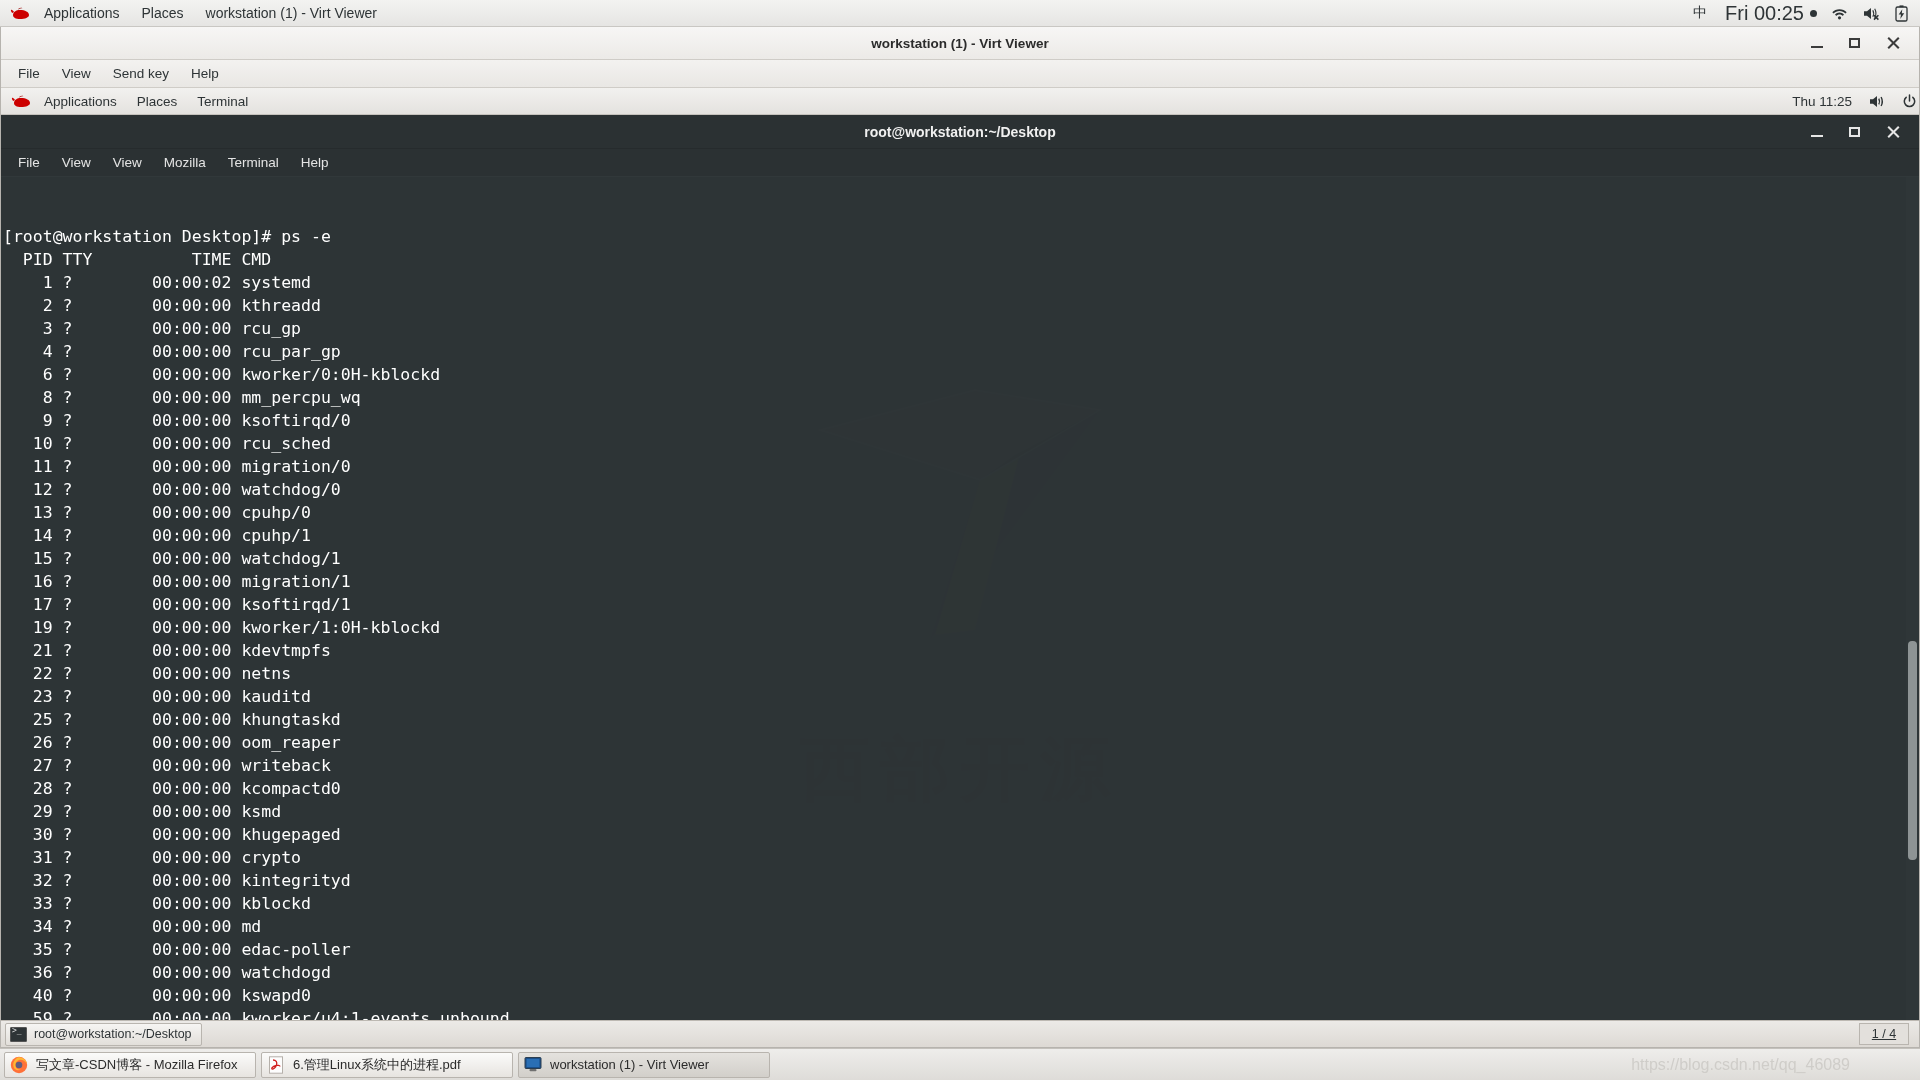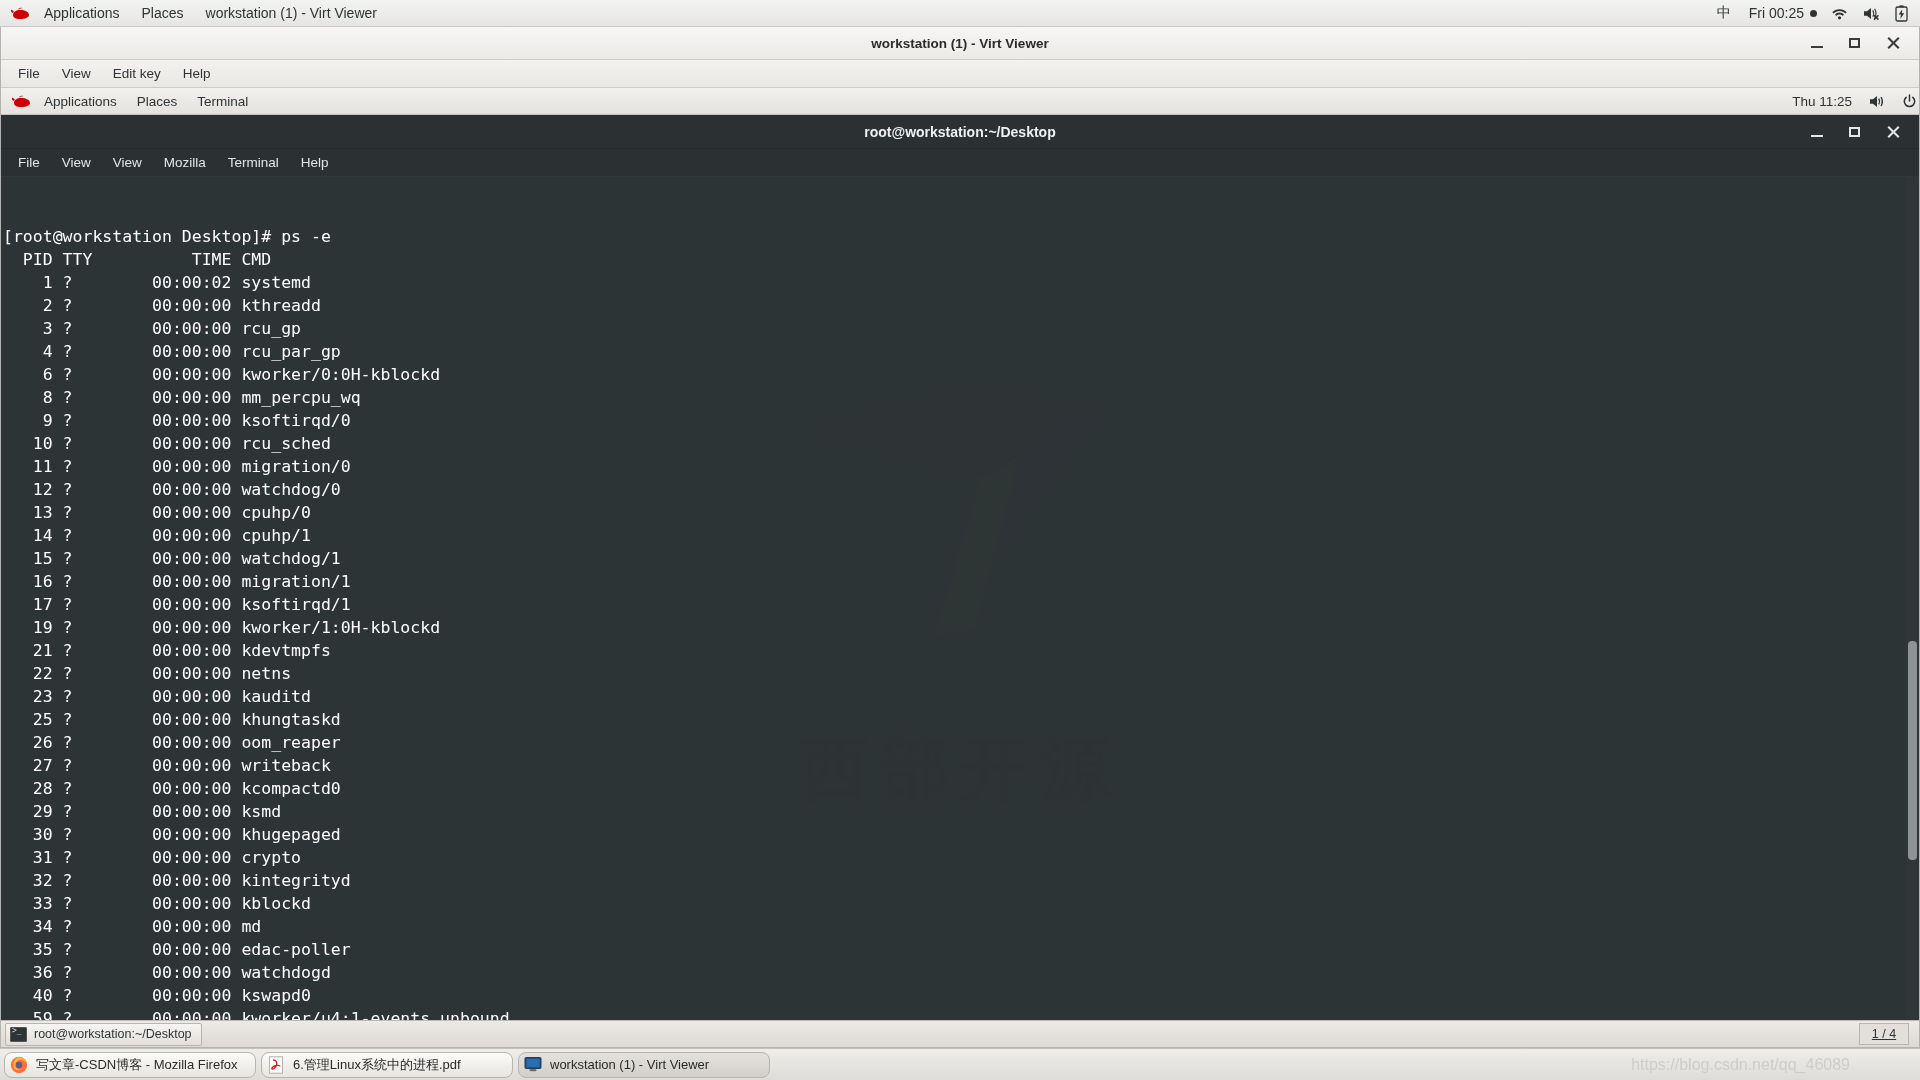--- a/index.html
+++ b/index.html
@@ -20,21 +20,21 @@
   }
   .host-panel .left { display:flex; align-items:center; height:100%; }
   .host-panel .right { margin-left:auto; display:flex; align-items:center; height:100%; padding-right:12px; gap:14px;}
   .panel-item {
     font-size:14px; color:#2e3436; padding:0 11px; height:100%;
     display:flex; align-items:center; white-space:nowrap;
   }
   .redhat-logo { width:22px; height:18px; position:relative; margin-left:9px; margin-right:2px;}
   .redhat-logo svg { display:block; }
 
-  .panel-clock { font-size:14px; color:#2e3436; display:flex; align-items:center; gap:6px;}
+  .panel-clock { font-size:20px; color:#2e3436; display:flex; align-items:center; gap:6px;}
   .dot-ind { width:7px; height:7px; border-radius:50%; background:#2e3436; display:inline-block;}
   .ind-icon { display:flex; align-items:center; }
 
   
   .vv-window {
     position:absolute; left:0; top:27px; width:1920px; height:1021px;
     background:#f6f5f4; box-sizing:border-box;
     border:1px solid #b6b3ae; border-top:none;
     display:flex; flex-direction:column;
   }
@@ -153,21 +153,21 @@
   
   .host-taskbar {
     position:absolute; left:0; bottom:0; width:1920px; height:32px;
     background:linear-gradient(to bottom,#eeedeb 0%,#dedcd8 100%);
     border-top:1px solid #c4c1bc;
     display:flex; align-items:center; padding:0 4px; gap:5px;
     box-sizing:border-box;
   }
   .host-task {
     display:flex; align-items:center; gap:8px; height:26px; padding:0 10px 0 5px;
-    border:1px solid #b8b4ae; border-radius:8px;
+    border:1px solid #b8b4ae; border-radius:2px;
     background:linear-gradient(to bottom,#fbfbfa,#e7e4e0);
     font-size:13px; color:#2b2b2b; width:252px; box-sizing:border-box;
     white-space:nowrap; overflow:hidden;
   }
   .host-task.active { background:linear-gradient(to bottom,#e4e2de,#d2cfca); }
   .tico { width:18px; height:18px; flex:none; display:flex; align-items:center; justify-content:center;}
   .watermark-url {
     margin-left:auto; margin-right:66px; font-size:16px; color:#cfcdc9;
     font-family:"Liberation Sans",sans-serif; white-space:nowrap;
   }
@@ -241,21 +241,21 @@
     </div>
 
     <div class="vv-menubar">
       <div class="mi">
           <span>File</span>
         </div>
       <div class="mi">
           <span>View</span>
         </div>
       <div class="mi">
-          <span>Edit key</span>
+          <span>Send key</span>
         </div>
       <div class="mi">
           <span>Help</span>
         </div>
     </div>
 
     <div class="guest">
 
       <div class="guest-panel">
         <span class="redhat-logo">

